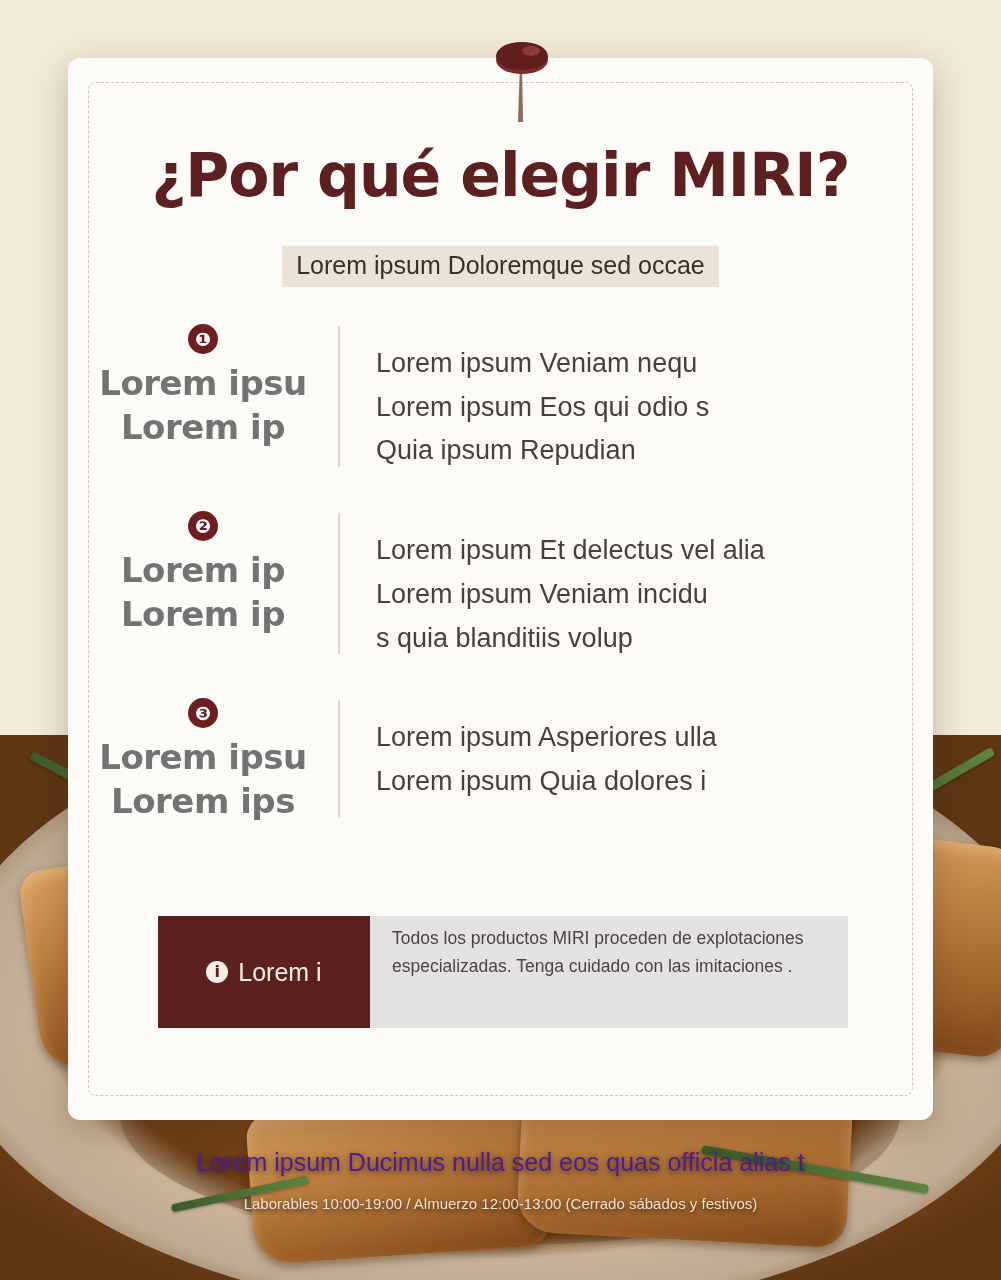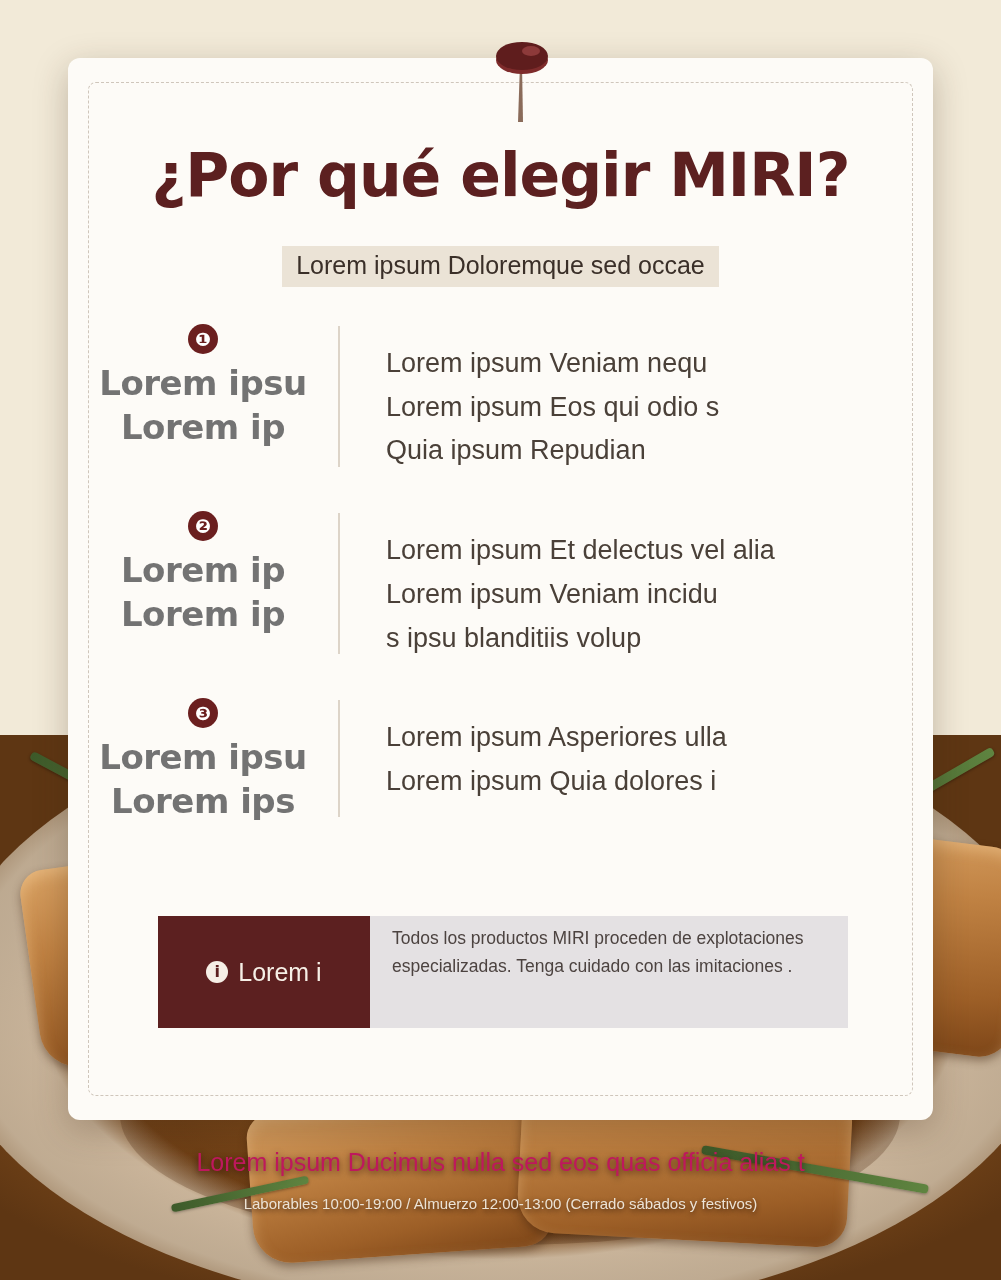--- a/index.html
+++ b/index.html
@@ -168,21 +168,21 @@
   }
   .row-divider {
     width: 2px;
     align-self: stretch;
     background: #ddd4c8;
     margin: 6px 0 6px 0;
     flex: 0 0 2px;
   }
   .row-right {
     flex: 1;
-    padding-left: 46px;
+    padding-left: 36px;
     padding-top: 22px;
     font-size: 27px;
     line-height: 1.62;
     color: #4a4038;
   }
 
   
   .note {
     position: absolute;
     left: 90px;
@@ -226,21 +226,21 @@
 
   
   .footer {
     position: absolute;
     left: 0;
     top: 1148px;
     width: 1001px;
     text-align: center;
   }
   .footer-main {
-    color: #be185d;
+    color: #4c1d95;
     font-size: 25px;
     text-shadow: 0 2px 6px rgba(30,12,0,0.7);
   }
   .footer-sub {
     margin-top: 18px;
     color: #ece3d6;
     font-size: 15px;
     text-shadow: 0 2px 5px rgba(30,12,0,0.7);
   }
 </style>
@@ -299,21 +299,21 @@
     <div class="row">
       <div class="row-left">
         <div class="num-badge">❷</div>
         <div class="row-keyword">Lorem ip</div>
         <div class="row-keyword">Lorem ip</div>
       </div>
       <div class="row-divider"></div>
       <div class="row-right">
         <div>Lorem ipsum Et delectus vel alia</div>
         <div>Lorem ipsum Veniam incidu</div>
-        <div>s ipsu blanditiis volup</div>
+        <div>s quia blanditiis volup</div>
       </div>
     </div>
 
     <div class="row">
       <div class="row-left">
         <div class="num-badge">❸</div>
         <div class="row-keyword">Lorem ipsu</div>
         <div class="row-keyword">Lorem ips</div>
       </div>
       <div class="row-divider"></div>

